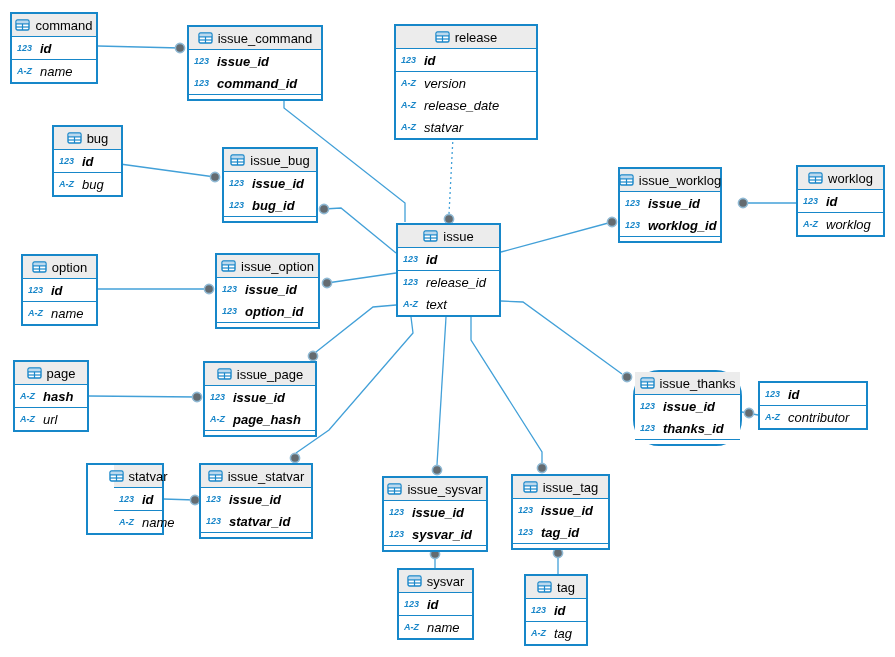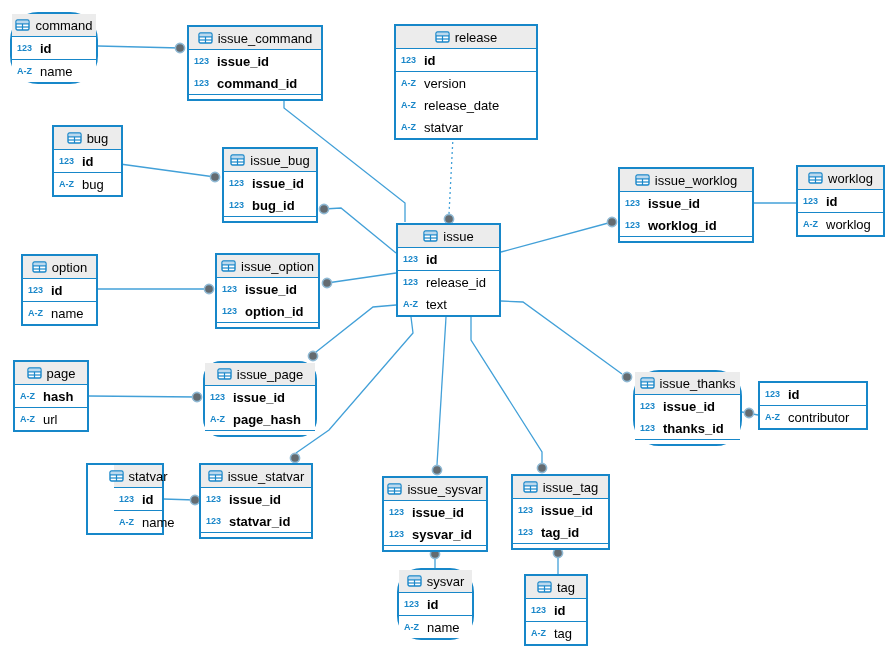--- a/index.html
+++ b/index.html
@@ -34,20 +34,21 @@
   .entity-title{font-size:13px;color:#000;}
   .table-icon{display:inline-flex;align-items:center;}
   .column-row{
     height:22px;
     display:flex;
     align-items:center;
     gap:5px;
     padding:0 6px 0 5px;
     white-space:nowrap;
     background:#fff;
+    font-style:italic;
   }
   .column-row .col-name{font-size:13px;}
   .column-row.pk .col-name{font-weight:bold;}
   .type-icon{
     font-size:9px;
     font-weight:bold;
     color:#1a87c9;
     min-width:18px;
     letter-spacing:0px;
     display:inline-block;
@@ -93,21 +94,21 @@
       <circle cx="435" cy="554" r="4.6" fill="#646b70" stroke="#8fb9d4" stroke-width="1.6"></circle>
       <polyline points="471,317 471,340 542,452 542,463" fill="none" stroke="#42a0d8" stroke-width="1.3"></polyline>
       <circle cx="542" cy="468" r="4.6" fill="#646b70" stroke="#8fb9d4" stroke-width="1.6"></circle>
       <polyline points="558,553 558,574" fill="none" stroke="#42a0d8" stroke-width="1.3"></polyline>
       <circle cx="558" cy="553" r="4.6" fill="#646b70" stroke="#8fb9d4" stroke-width="1.6"></circle>
       <polyline points="501,301 523,302 622,374" fill="none" stroke="#42a0d8" stroke-width="1.3"></polyline>
       <circle cx="627" cy="377" r="4.6" fill="#646b70" stroke="#8fb9d4" stroke-width="1.6"></circle>
       <polyline points="742,412 758,415" fill="none" stroke="#42a0d8" stroke-width="1.3"></polyline>
       <circle cx="749" cy="413" r="4.6" fill="#646b70" stroke="#8fb9d4" stroke-width="1.6"></circle>
     </svg>
-    <div class="entity" style="left: 10px; top: 12px; width: 88px; border-radius: 28px;">
+    <div class="entity" style="left: 10px; top: 12px; width: 88px;">
       <div class="entity-header">
         <span class="table-icon">
           <svg width="15" height="12" viewBox="0 0 15 12">
             <rect x="1" y="1" width="13" height="10" rx="1.5" fill="#ffffff" stroke="#1a87c9" stroke-width="1.4"></rect>
             <rect x="1.7" y="1.7" width="11.6" height="3" fill="#bcd9ee"></rect>
             <line x1="1" y1="4.9" x2="14" y2="4.9" stroke="#1a87c9" stroke-width="1.2"></line>
             <line x1="1" y1="8" x2="14" y2="8" stroke="#1a87c9" stroke-width="1.2"></line>
             <line x1="7.5" y1="4.9" x2="7.5" y2="11" stroke="#1a87c9" stroke-width="1.2"></line>
           </svg>
         </span>
@@ -216,21 +217,21 @@
       <div class="column-row pk">
         <span class="type-icon">123</span>
         <span class="col-name">issue_id</span>
       </div>
       <div class="column-row pk">
         <span class="type-icon">123</span>
         <span class="col-name">bug_id</span>
       </div>
       <div class="junction-strip"></div>
     </div>
-    <div class="entity" style="left: 618px; top: 167px; width: 136px;">
+    <div class="entity" style="left: 618px; top: 167px; width: 104px;">
       <div class="entity-header">
         <span class="table-icon">
           <svg width="15" height="12" viewBox="0 0 15 12">
             <rect x="1" y="1" width="13" height="10" rx="1.5" fill="#ffffff" stroke="#1a87c9" stroke-width="1.4"></rect>
             <rect x="1.7" y="1.7" width="11.6" height="3" fill="#bcd9ee"></rect>
             <line x1="1" y1="4.9" x2="14" y2="4.9" stroke="#1a87c9" stroke-width="1.2"></line>
             <line x1="1" y1="8" x2="14" y2="8" stroke="#1a87c9" stroke-width="1.2"></line>
             <line x1="7.5" y1="4.9" x2="7.5" y2="11" stroke="#1a87c9" stroke-width="1.2"></line>
           </svg>
         </span>
@@ -358,21 +359,21 @@
       <div class="column-row pk">
         <span class="type-icon">A-Z</span>
         <span class="col-name">hash</span>
       </div>
       <div class="pk-separator"></div>
       <div class="column-row">
         <span class="type-icon">A-Z</span>
         <span class="col-name">url</span>
       </div>
     </div>
-    <div class="entity" style="left: 203px; top: 361px; width: 114px; border-radius: 18px;">
+    <div class="entity" style="left: 203px; top: 361px; width: 114px;">
       <div class="entity-header">
         <span class="table-icon">
           <svg width="15" height="12" viewBox="0 0 15 12">
             <rect x="1" y="1" width="13" height="10" rx="1.5" fill="#ffffff" stroke="#1a87c9" stroke-width="1.4"></rect>
             <rect x="1.7" y="1.7" width="11.6" height="3" fill="#bcd9ee"></rect>
             <line x1="1" y1="4.9" x2="14" y2="4.9" stroke="#1a87c9" stroke-width="1.2"></line>
             <line x1="1" y1="8" x2="14" y2="8" stroke="#1a87c9" stroke-width="1.2"></line>
             <line x1="7.5" y1="4.9" x2="7.5" y2="11" stroke="#1a87c9" stroke-width="1.2"></line>
           </svg>
         </span>
@@ -507,21 +508,21 @@
       <div class="column-row pk">
         <span class="type-icon">123</span>
         <span class="col-name">issue_id</span>
       </div>
       <div class="column-row pk">
         <span class="type-icon">123</span>
         <span class="col-name">tag_id</span>
       </div>
       <div class="junction-strip"></div>
     </div>
-    <div class="entity" style="left: 397px; top: 568px; width: 77px; border-radius: 24px;">
+    <div class="entity" style="left: 397px; top: 568px; width: 77px;">
       <div class="entity-header">
         <span class="table-icon">
           <svg width="15" height="12" viewBox="0 0 15 12">
             <rect x="1" y="1" width="13" height="10" rx="1.5" fill="#ffffff" stroke="#1a87c9" stroke-width="1.4"></rect>
             <rect x="1.7" y="1.7" width="11.6" height="3" fill="#bcd9ee"></rect>
             <line x1="1" y1="4.9" x2="14" y2="4.9" stroke="#1a87c9" stroke-width="1.2"></line>
             <line x1="1" y1="8" x2="14" y2="8" stroke="#1a87c9" stroke-width="1.2"></line>
             <line x1="7.5" y1="4.9" x2="7.5" y2="11" stroke="#1a87c9" stroke-width="1.2"></line>
           </svg>
         </span>

